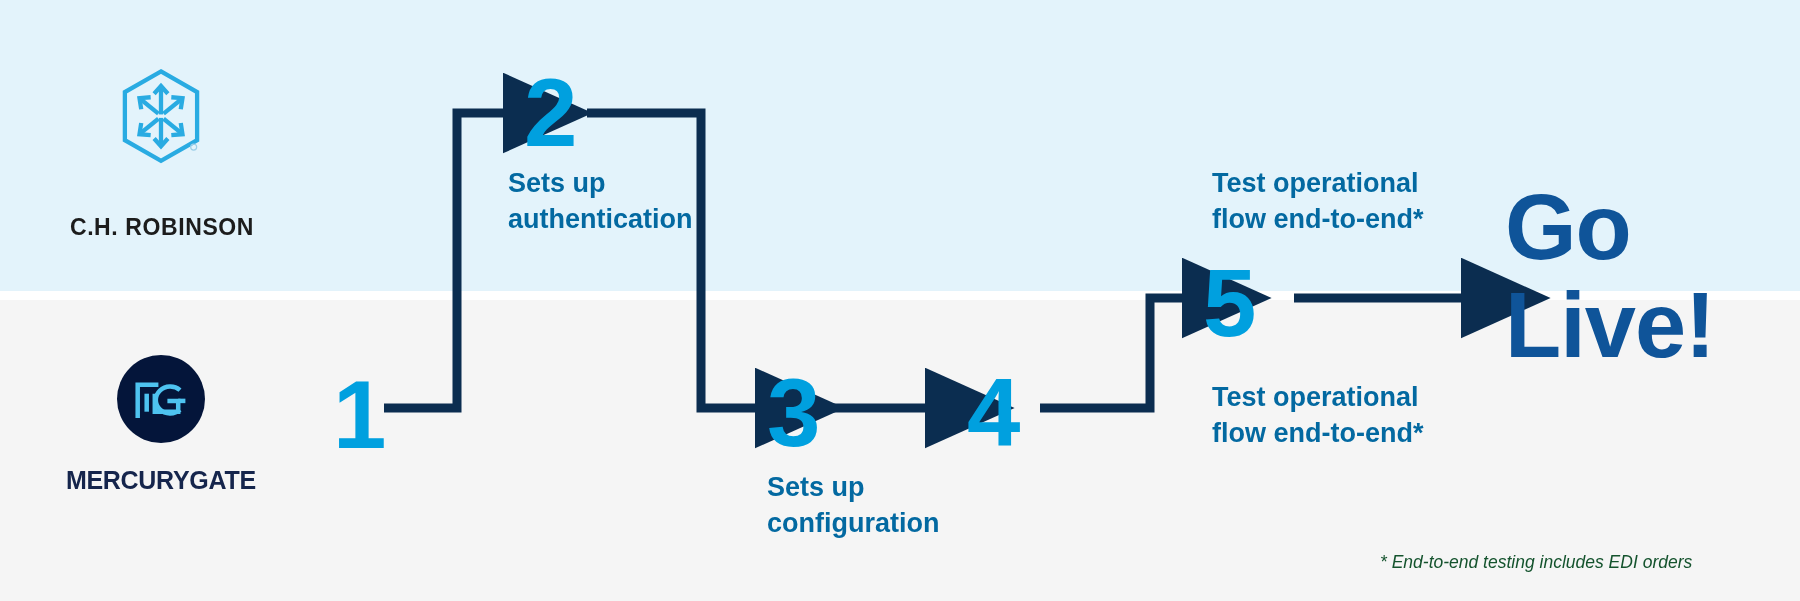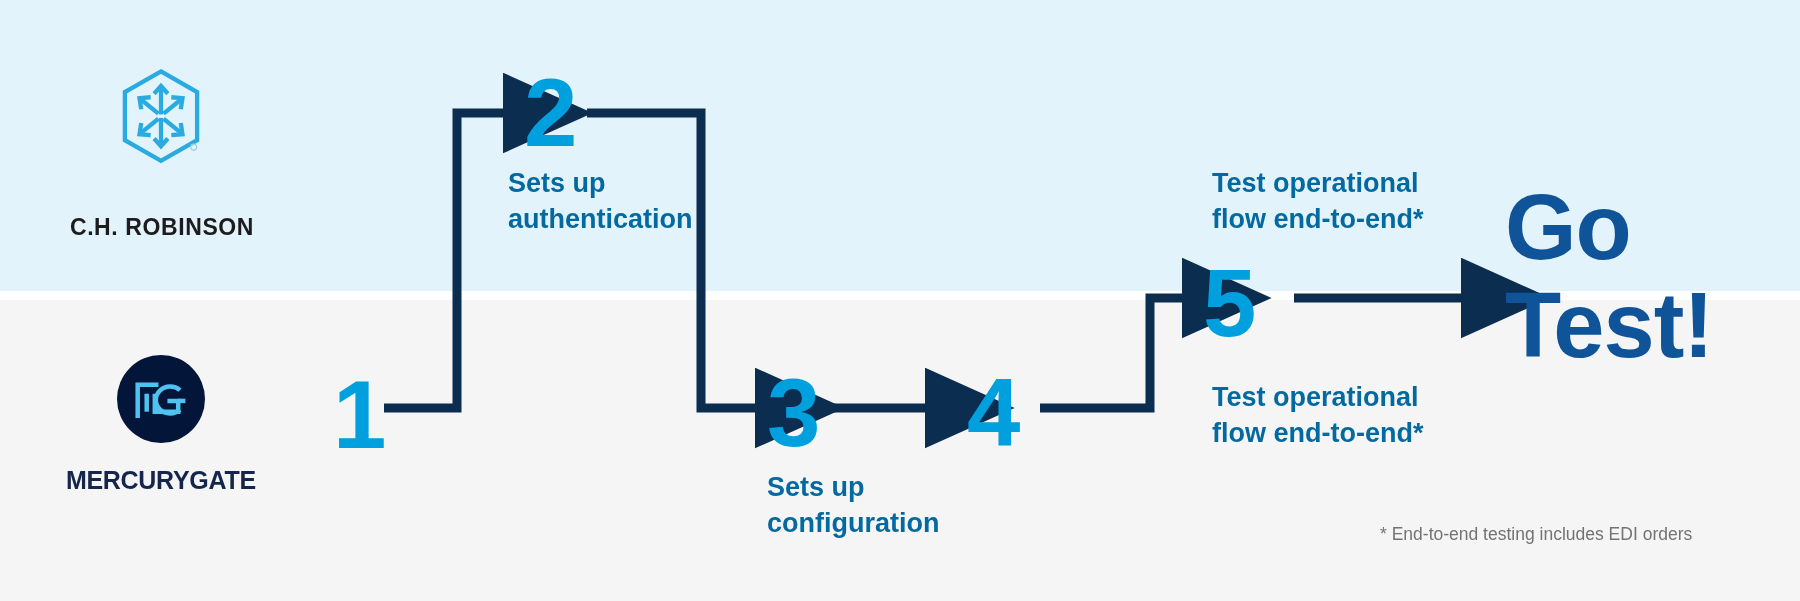--- a/index.html
+++ b/index.html
@@ -113,24 +113,25 @@
     font-size: 92px;
     font-weight: bold;
     color: #0f5499;
     line-height: 1.07;
     letter-spacing: -1px;
     white-space: pre-line;
   }
   
   .footnote {
     position: absolute;
-    left: 1380px; top: 524px;
+    left: 1380px; top: 552px;
     font-size: 17.5px;
-    color: #737373;
+    color: #14532d;
     white-space: nowrap;
+    font-style: italic;
   }
 </style>
 </head>
 <body>
 
 <div id="stage">
 
   <div class="band-top"></div>
   <div class="band-gap"></div>
   <div class="band-bottom"></div>
@@ -202,17 +203,17 @@
 configuration</div>
 
   <div class="step-num" style="left:967px; top:365px;">4</div>
 
   <div class="step-num" style="left:1203px; top:255px;">5</div>
   <div class="caption" style="left:1212px; top:166px;">Test operational
 flow end-to-end*</div>
   <div class="caption" style="left:1212px; top:380px;">Test operational
 flow end-to-end*</div>
 
-  <div class="golive">Go Test!</div>
+  <div class="golive">Go Live!</div>
 
   <div class="footnote">* End-to-end testing includes EDI orders</div>
 
 </div>
 
 </body></html>

